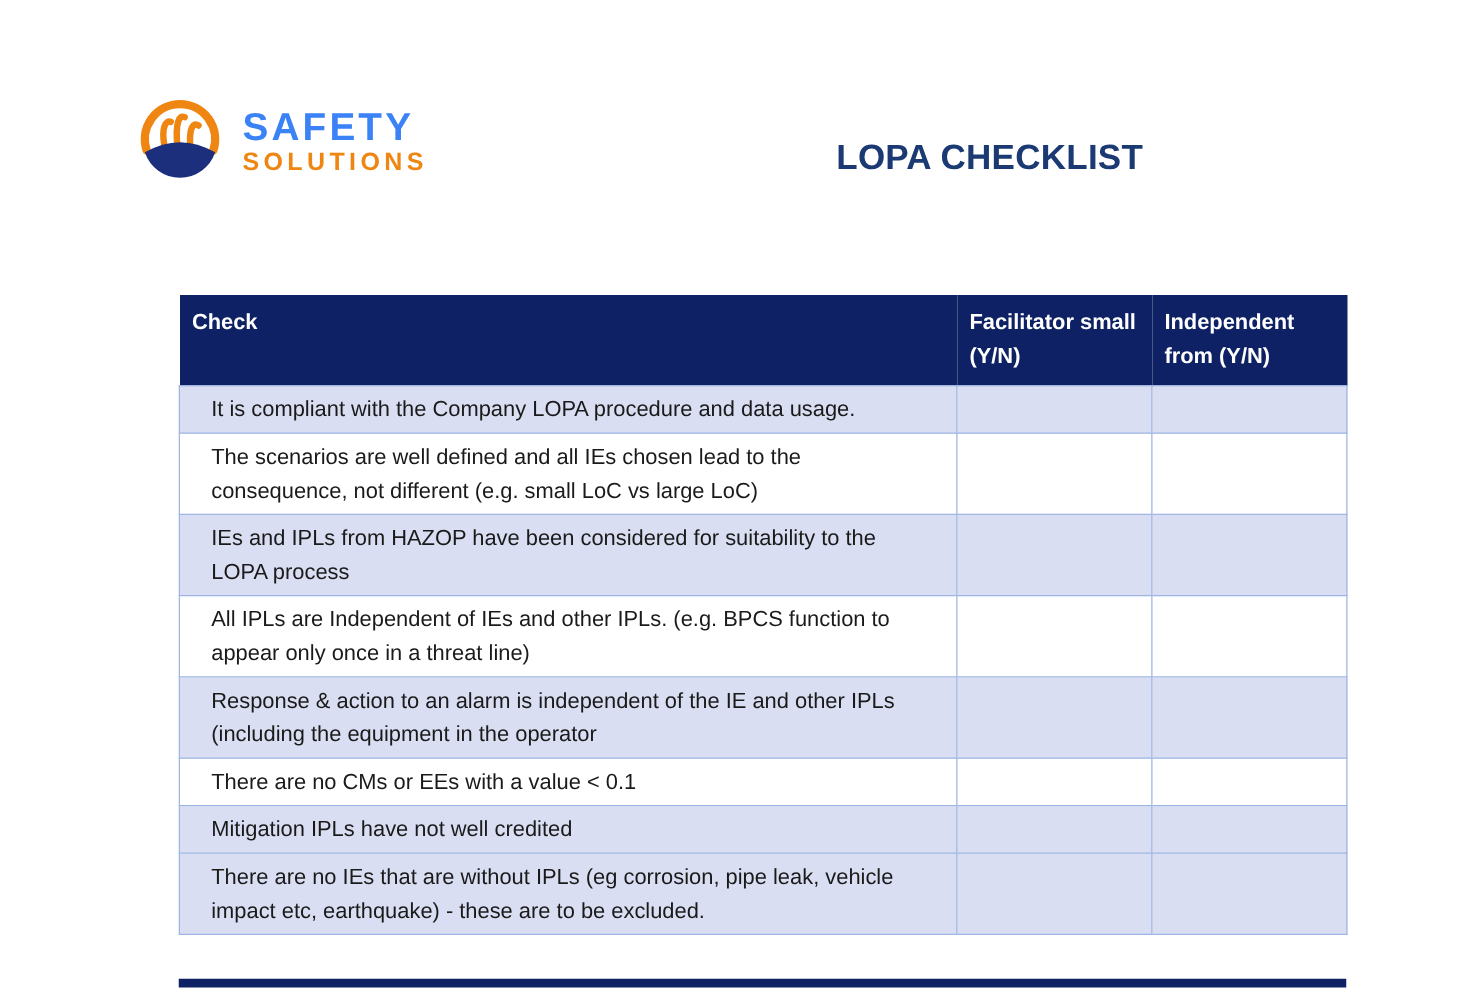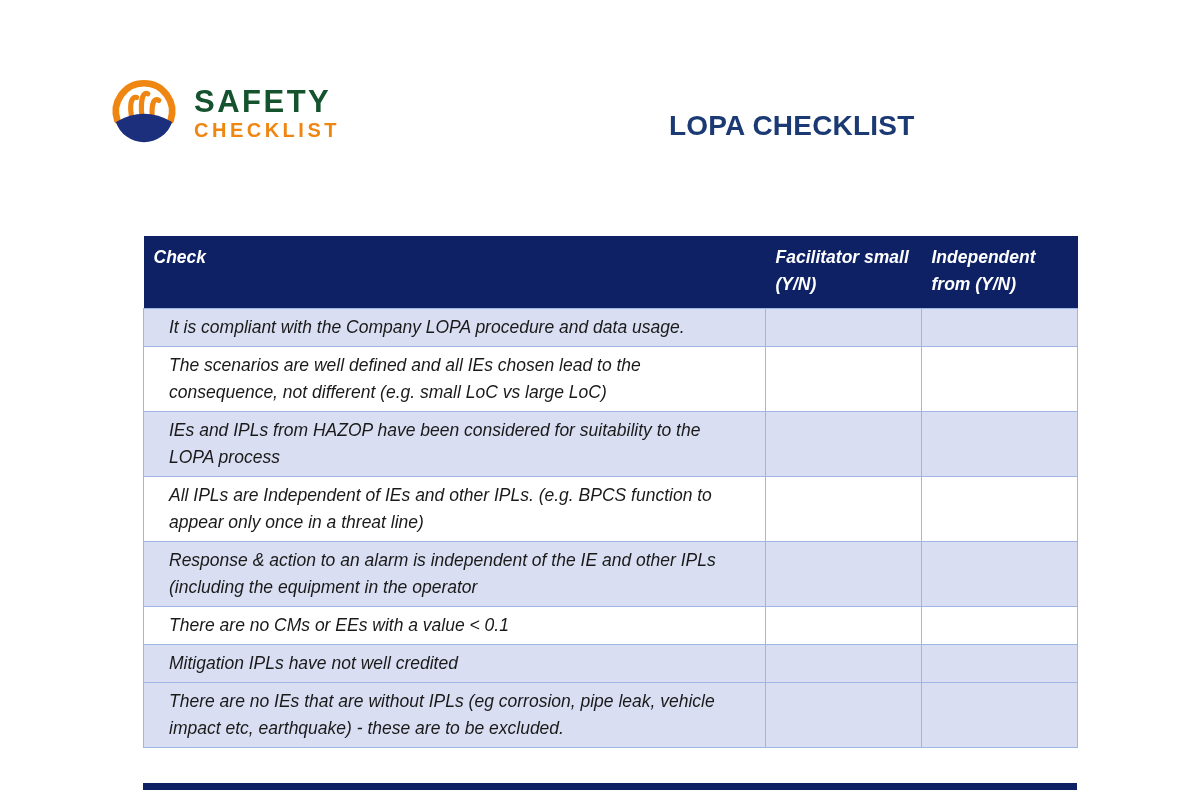--- a/index.html
+++ b/index.html
@@ -9,33 +9,33 @@
     font-family:"Liberation Sans", sans-serif;
   }
   
   .logo{
     position:absolute;left:104px;top:76px;
     display:flex;align-items:center;gap:10px;
   }
   .logo-icon{width:80px;height:74px;flex:0 0 auto;}
   .brand{display:flex;flex-direction:column;line-height:1;}
   .brand-top{
-    font-size:31px;font-weight:800;letter-spacing:2.5px;color:#14532d;
+    font-size:31px;font-weight:800;letter-spacing:2.5px;color:#3b82f6;
   }
   .brand-bottom{
     font-size:20px;font-weight:800;letter-spacing:3.5px;color:#ef8611;margin-top:3px;
   }
   
   .doc-title{
     position:absolute;left:669px;top:110px;
     font-size:28px;font-weight:bold;color:#1b3a73;letter-spacing:0.2px;
   }
   
   .lopa-table-wrap{position:absolute;left:143px;top:236px;width:934px;}
-  table{border-collapse:collapse;width:934px;table-layout:fixed;font-style:italic;}
+  table{border-collapse:collapse;width:934px;table-layout:fixed;}
   thead th{
     background:#0d2164;color:#ffffff;text-align:left;vertical-align:top;
     font-size:17.5px;font-weight:bold;line-height:27px;
     padding:8px 10px 10px 10px;height:50px;border:none;
   }
   tbody td{
     border:1.5px solid #9fb6e4;
     font-size:17.5px;line-height:27px;color:#1a1a1a;
     padding:5px 25px;vertical-align:middle;
     word-wrap:break-word;
@@ -57,21 +57,21 @@
     <path d="M14,60 A38,38 0 1 1 86,60" fill="none" stroke="#ef8611" stroke-width="9" stroke-linecap="round"></path>
 
     <path d="M33,54 C30,36 34,27 40,29" fill="none" stroke="#ef8611" stroke-width="7" stroke-linecap="round"></path>
     <path d="M47,54 C45,30 49,21 55,24" fill="none" stroke="#ef8611" stroke-width="7" stroke-linecap="round"></path>
     <path d="M61,54 C60,36 64,29 70,33" fill="none" stroke="#ef8611" stroke-width="7" stroke-linecap="round"></path>
 
     <path d="M12,62 Q50,40 88,62 A40,40 0 0 1 12,62 Z" fill="#1c2f7d"></path>
   </svg>
   <div class="brand">
     <span class="brand-top">SAFETY</span>
-    <span class="brand-bottom">CHECKLIST</span>
+    <span class="brand-bottom">SOLUTIONS</span>
   </div>
 </div>
 
 <div class="doc-title">LOPA CHECKLIST</div>
 
 <div class="lopa-table-wrap">
   <table>
     <colgroup>
       <col style="width:622px">
       <col style="width:156px">

